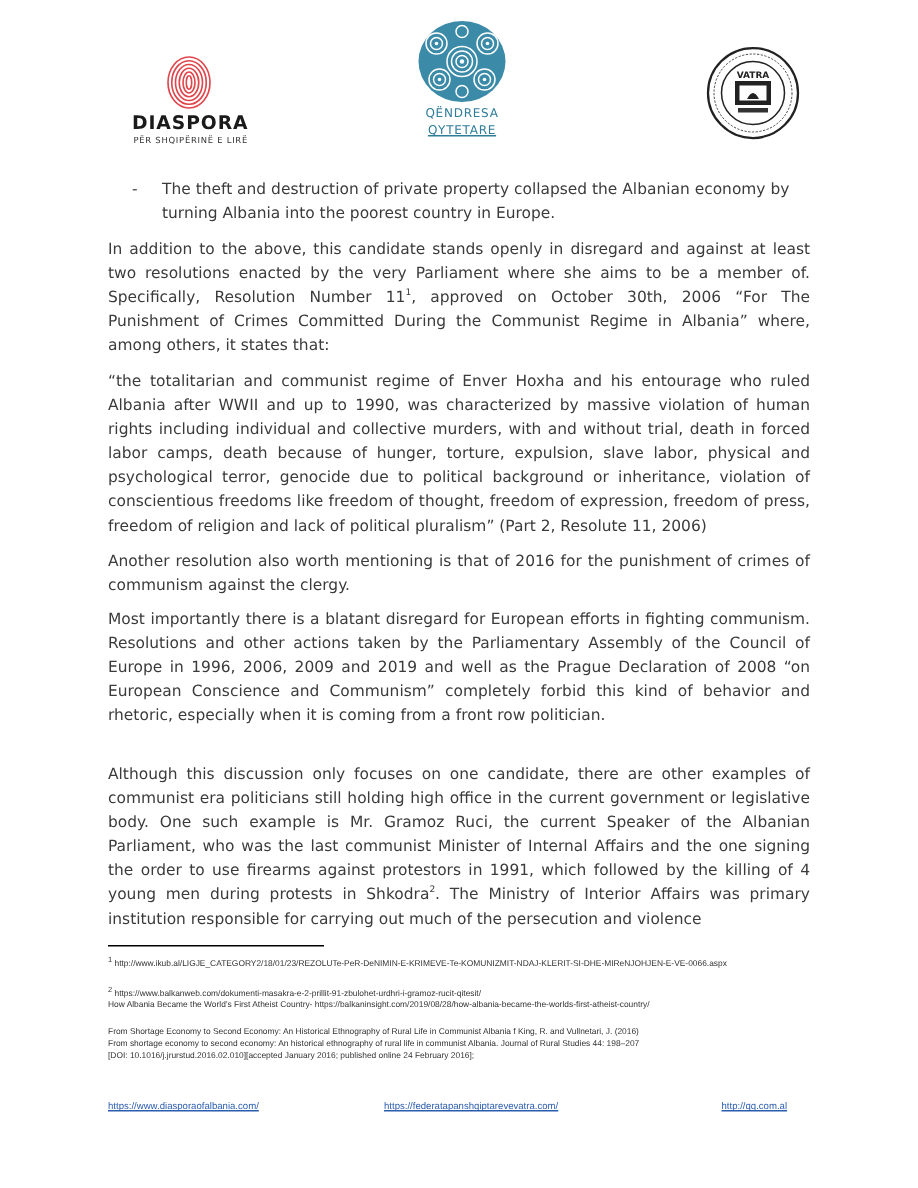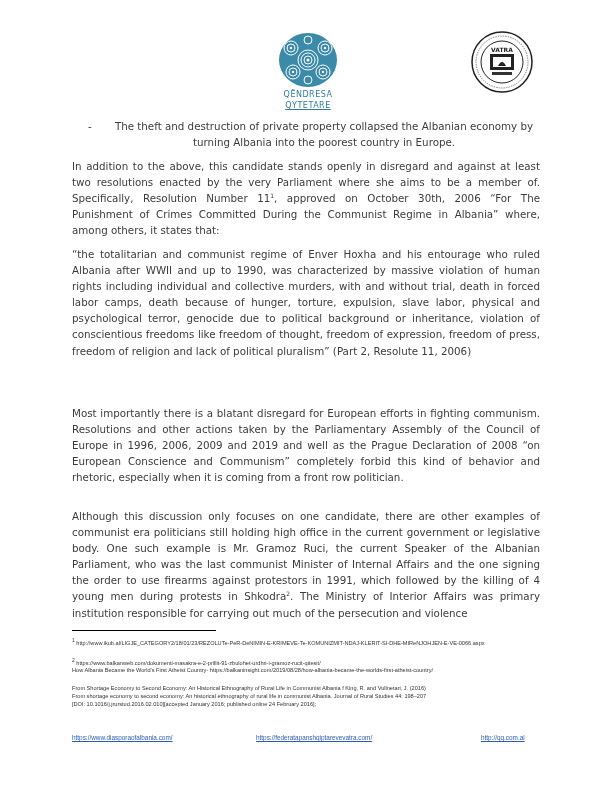--- a/index.html
+++ b/index.html
@@ -8,50 +8,64 @@
   .page { position: absolute; left: 0; top: 0; width: 612px; height: 792px; }
 
   
   .logo { position: absolute; }
   .logo-diaspora { left: 88px; top: 36px; width: 80px; height: 64px; text-align: center; }
   .logo-diaspora .name { font-family: "DejaVu Sans", sans-serif; font-weight: bold; font-size: 12.5px;
         letter-spacing: 0.6px; color: #1a1a1a; position: absolute; left: 0; top: 38px; white-space: nowrap; }
   .logo-diaspora .tag { font-size: 5.6px; letter-spacing: 0.5px; color: #333; position: absolute; left: 1px; top: 55px; white-space: nowrap; }
   .logo-diaspora svg { position: absolute; left: 18px; top: 0px; }
 
-  .logo-qendresa { left: 268px; top: 32px; width: 80px; height: 80px; }
+  .logo-qendresa { left: 268px; top: 13px; width: 80px; height: 80px; }
   .logo-qendresa svg { position: absolute; left: 9px; top: 0; }
   .logo-qendresa .l1, .logo-qendresa .l2 { position: absolute; width: 80px; text-align: center;
         font-size: 8px; letter-spacing: 0.5px; color: #2f7d99; font-weight: normal; }
   .logo-qendresa .l1 { top: 58px; }
   .logo-qendresa .l2 { top: 69px; text-decoration: underline; }
 
   .logo-vatra { left: 470px; top: 30px; width: 64px; height: 64px; }
 
   
   .txt { position: absolute; left: 72px; width: 468px; font-size: 10.3px; line-height: 16.1px;
          text-align: justify; color: #3b3b3b; }
   .txt sup { font-size: 6px; line-height: 0; }
   .bullet-row { position: absolute; left: 84px; top: 118px; width: 456px; font-size: 10.3px; line-height: 16.1px; color: #3b3b3b; }
   .bullet-row .dash { position: absolute; left: 4px; top: 0; }
-  .bullet-row .btxt { position: absolute; left: 24px; width: 432px; text-align: center; }
+  .bullet-row .btxt { position: absolute; left: 24px; width: 432px; text-align: left; }
 
   .fn-rule { position: absolute; left: 72px; top: 630px; width: 144px; height: 1px; background: #000; }
   .fn { position: absolute; left: 72px; width: 470px; font-family: "Liberation Sans", sans-serif;
         font-size: 5.6px; line-height: 8.2px; color: #333; }
   .fn sup { font-size: 5px; }
 
   .footer-link { position: absolute; top: 734px; font-family: "Liberation Sans", sans-serif;
         font-size: 6.4px; color: #2a5db0; text-decoration: underline; white-space: nowrap; }
 </style>
 </head>
 <body>
 
 <div class="page">
 
+  <div class="logo logo-diaspora">
+    <svg width="40" height="38" viewBox="0 0 40 38">
+      <g fill="none" stroke="#e0464b" stroke-width="1.1">
+        <ellipse cx="20" cy="19" rx="14" ry="17"></ellipse>
+        <ellipse cx="20" cy="19" rx="11.5" ry="14.5"></ellipse>
+        <ellipse cx="20" cy="19" rx="9" ry="12"></ellipse>
+        <ellipse cx="20" cy="19" rx="6.5" ry="9.5"></ellipse>
+        <ellipse cx="20" cy="19" rx="4" ry="7"></ellipse>
+        <ellipse cx="20" cy="19" rx="1.8" ry="4.5"></ellipse>
+      </g>
+    </svg>
+    <span class="name">DIASPORA</span>
+    <span class="tag">PËR SHQIPËRINË E LIRË</span>
+  </div>
 
   <div class="logo logo-qendresa">
     <svg width="62" height="56" viewBox="0 0 62 56">
       <ellipse cx="31" cy="28" rx="29" ry="27" fill="#3a8aa8"></ellipse>
       <g fill="none" stroke="#ffffff" stroke-width="1">
         <circle cx="31" cy="28" r="10"></circle>
           <circle cx="31" cy="28" r="7"></circle>
           <circle cx="31" cy="28" r="4"></circle>
         <circle cx="14" cy="16" r="7"></circle>
           <circle cx="14" cy="16" r="4"></circle>
@@ -93,20 +107,21 @@
 
   <div class="bullet-row">
     <span class="dash">-</span>
     <span class="btxt">The theft and destruction of private property collapsed the Albanian economy by turning Albania into the poorest country in Europe.</span>
   </div>
 
   <div class="txt" style="top:158px;"><span>In addition to the above, this candidate stands openly in disregard and against at least two resolutions enacted by the very Parliament where she aims to be a member of. Specifically, Resolution Number 11</span><sup>1</sup><span>, approved on October 30th, 2006 “For The Punishment of Crimes Committed During the Communist Regime in Albania” where, among others, it states that:</span></div>
 
   <div class="txt" style="top:246px;"> “the totalitarian and communist regime of Enver Hoxha and his entourage who ruled Albania after WWII and up to 1990, was characterized by massive violation of human rights including individual and collective murders, with and without trial, death in forced labor camps, death because of hunger, torture, expulsion, slave labor, physical and psychological terror, genocide due to political background or inheritance, violation of conscientious freedoms like freedom of thought, freedom of expression, freedom of press, freedom of religion and lack of political pluralism” (Part 2, Resolute 11, 2006)</div>
 
+  <div class="txt" style="top:366px;">Another resolution also worth mentioning is that of 2016 for the punishment of crimes of communism against the clergy.</div>
 
   <div class="txt" style="top:405px;">Most importantly there is a blatant disregard for European efforts in fighting communism. Resolutions and other actions taken by the Parliamentary Assembly of the Council of Europe in 1996, 2006, 2009 and 2019 and well as the Prague Declaration of 2008 “on European Conscience and Communism” completely forbid this kind of behavior and rhetoric, especially when it is coming from a front row politician.</div>
 
   <div class="txt" style="top:508px;"><span>Although this discussion only focuses on one candidate, there are other examples of communist era politicians still holding high office in the current government or legislative body. One such example is Mr. Gramoz Ruci, the current Speaker of the Albanian Parliament, who was the last communist Minister of Internal Affairs and the one signing the order to use firearms against protestors in 1991, which followed by the killing of 4 young men during protests in Shkodra</span><sup>2</sup><span>. The Ministry of Interior Affairs was primary institution responsible for carrying out much of the persecution and violence</span></div>
 
   <div class="fn-rule"></div>
 
   <div class="fn" style="top:636px;"><sup>1</sup> <span>http://www.ikub.al/LIGJE_CATEGORY2/18/01/23/REZOLUTe-PeR-DeNIMIN-E-KRIMEVE-Te-KOMUNIZMIT-NDAJ-KLERIT-SI-DHE-MIReNJOHJEN-E-VE-0066.aspx</span></div>
   <div class="fn" style="top:656px;"><sup>2</sup> <span>https://www.balkanweb.com/dokumenti-masakra-e-2-prillit-91-zbulohet-urdhri-i-gramoz-rucit-qitesit/</span></div>
   <div class="fn" style="top:666px;">How Albania Became the World’s First Atheist Country- https://balkaninsight.com/2019/08/28/how-albania-became-the-worlds-first-atheist-country/</div>

